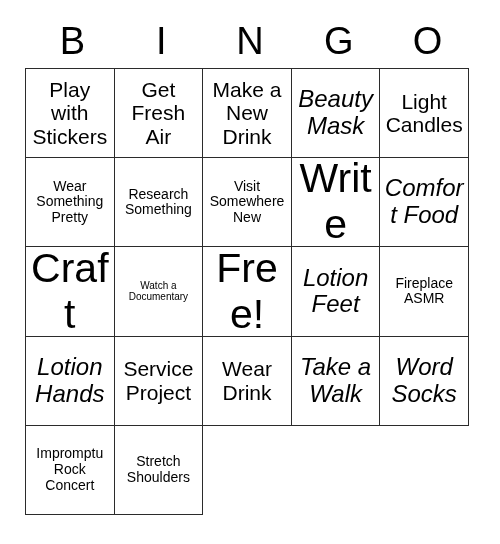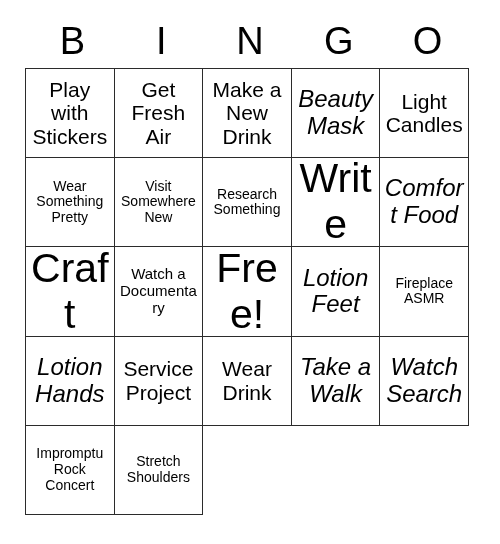--- a/index.html
+++ b/index.html
@@ -74,21 +74,21 @@
     line-height: 1.12;
     word-wrap: break-word;
     hyphens: none;
   }
   
   .fs-xl  { font-size: 41px; }
   .fs-lg  { font-size: 24px; font-style: italic; }
   .fs-md  { font-size: 21px; }
   .fs-sm  { font-size: 21px; }
   .fs-xs  { font-size: 14px; }
-  .fs-xxs { font-size: 15px; }
+  .fs-xxs { font-size: 10px; }
 </style>
 </head>
 <body>
 
 <div id="card">
 
   <div id="bingo-header">
     <div class="header-letter">B</div>
     <div class="header-letter">I</div>
     <div class="header-letter">N</div>
@@ -109,24 +109,24 @@
       <div class="cell">
         <span class="cell-text fs-lg">Beauty Mask</span>
       </div>
       <div class="cell">
         <span class="cell-text fs-sm">Light Candles</span>
       </div>
       <div class="cell">
         <span class="cell-text fs-xs">Wear Something Pretty</span>
       </div>
       <div class="cell">
-        <span class="cell-text fs-xs">Visit Somewhere New</span>
+        <span class="cell-text fs-xs">Research Something</span>
       </div>
       <div class="cell">
-        <span class="cell-text fs-xs">Research Something</span>
+        <span class="cell-text fs-xs">Visit Somewhere New</span>
       </div>
       <div class="cell">
         <span class="cell-text fs-xl">Write</span>
       </div>
       <div class="cell">
         <span class="cell-text fs-lg">Comfort Food</span>
       </div>
       <div class="cell">
         <span class="cell-text fs-xl">Craft</span>
       </div>
@@ -148,21 +148,21 @@
       <div class="cell">
         <span class="cell-text fs-md">Service Project</span>
       </div>
       <div class="cell">
         <span class="cell-text fs-md">Wear Drink</span>
       </div>
       <div class="cell">
         <span class="cell-text fs-lg">Take a Walk</span>
       </div>
       <div class="cell">
-        <span class="cell-text fs-lg">Watch Search</span>
+        <span class="cell-text fs-lg">Word Socks</span>
       </div>
       <div class="cell">
         <span class="cell-text fs-xs">Impromptu Rock Concert</span>
       </div>
       <div class="cell">
         <span class="cell-text fs-xs">Stretch Shoulders</span>
       </div>
     </div>
 
 </div>

